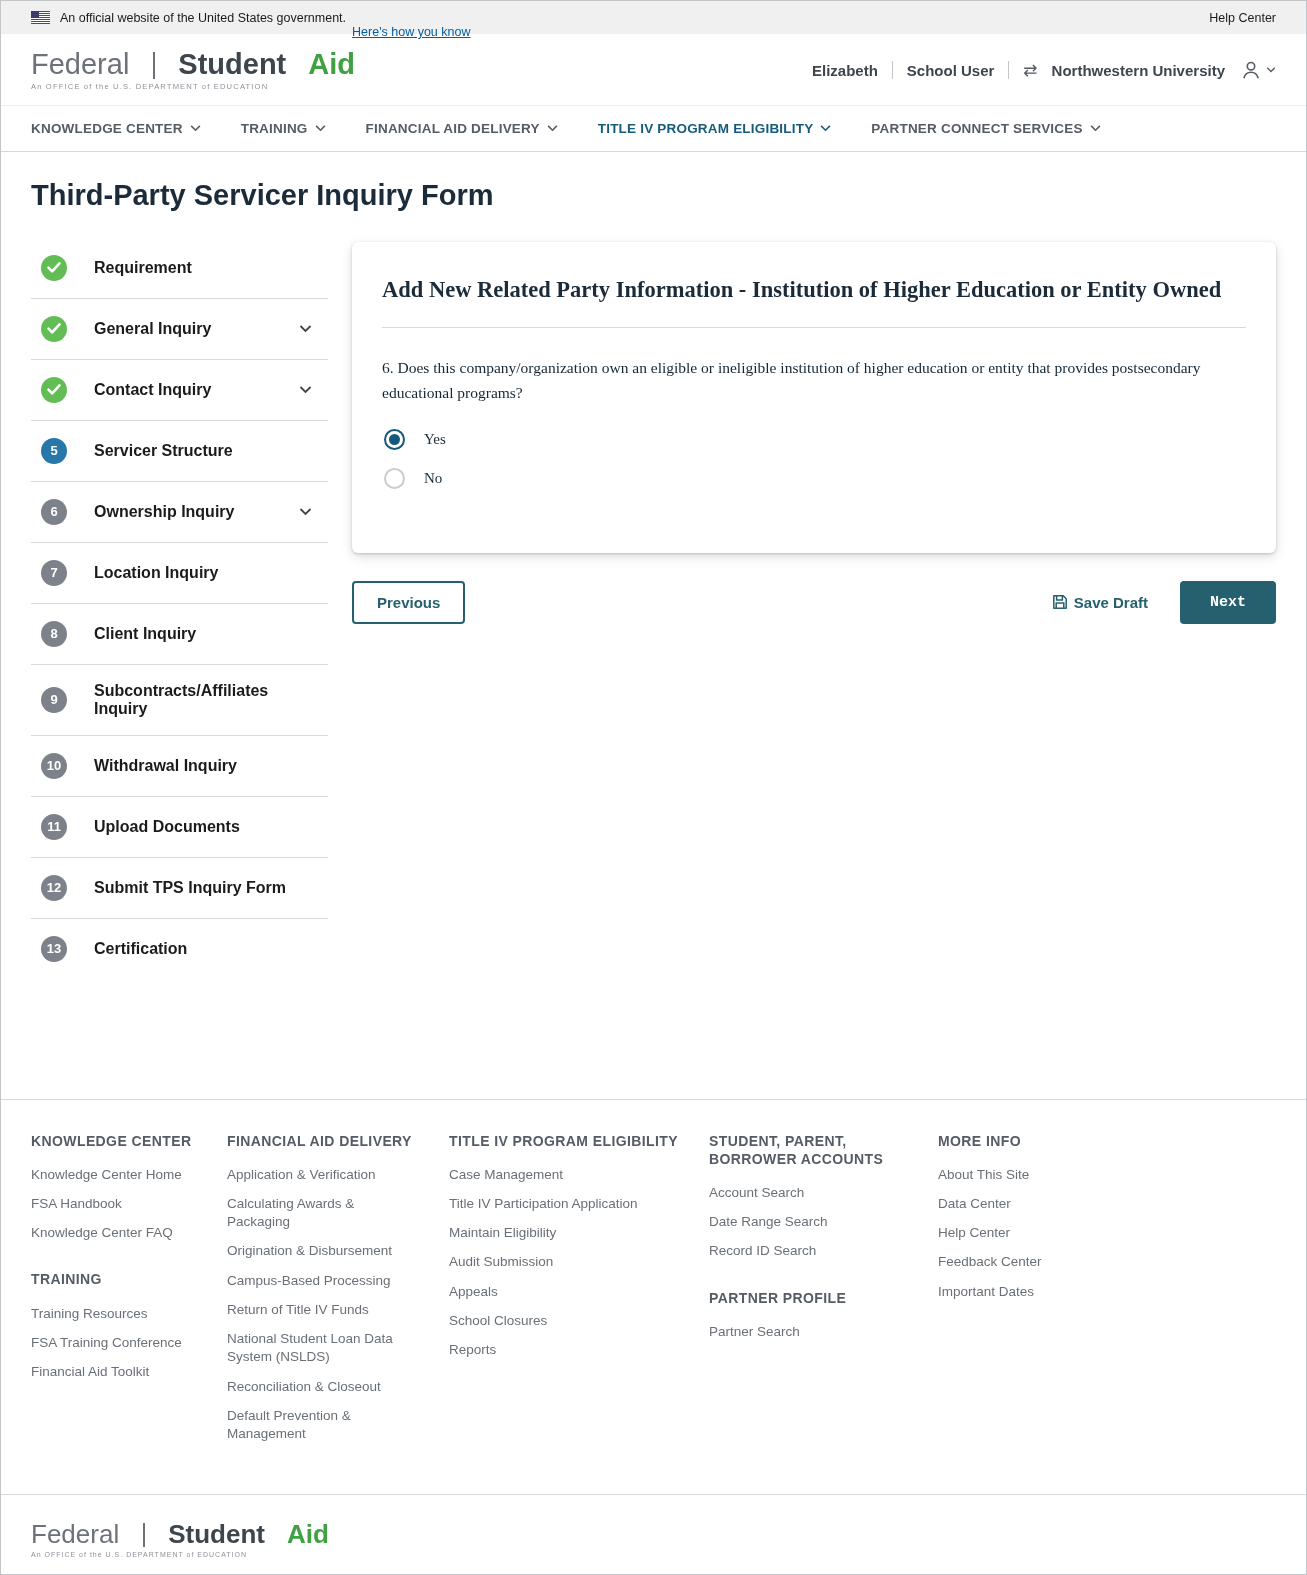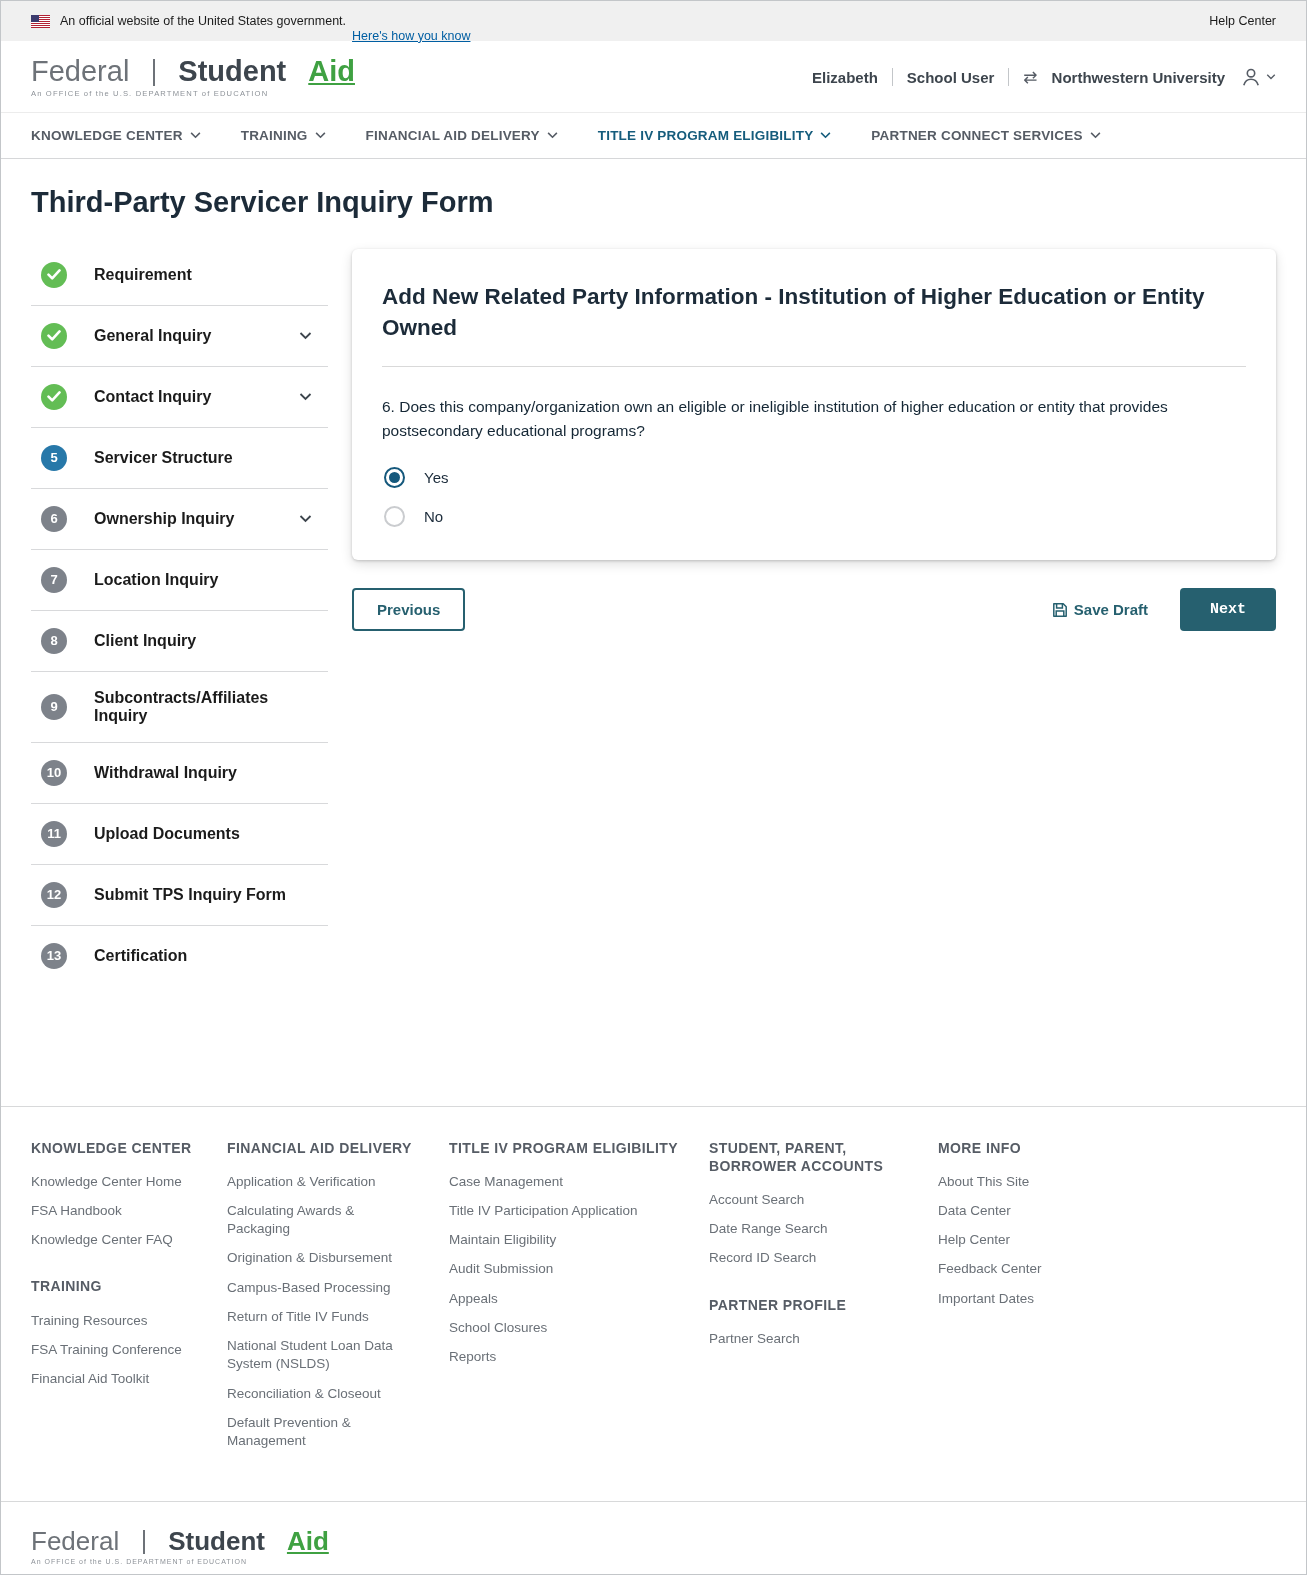--- a/index.html
+++ b/index.html
@@ -3,38 +3,38 @@
 <meta charset="utf-8">
 <style>
   * { box-sizing: border-box; margin: 0; padding: 0; }
   body { font-family: "Liberation Sans", sans-serif; background: #e8e8e8; }
   .page {
     width: 1307px; height: 1575px; margin: 0 auto; background: #fff;
     border: 1px solid #c3c6c9; overflow: hidden; display: flex; flex-direction: column;
   }
   
   .gov-banner {
-    height: 40px; background: #f0f0f0; display: flex; align-items: center;
+    height: 33px; background: #f0f0f0; display: flex; align-items: center;
     padding: 0 30px; font-size: 12.5px; color: #1b1b1b; flex: none;
   }
   .gov-banner .flag { margin-right: 10px; display: inline-flex; }
   .gov-banner .gov-link { color: #005ea2; text-decoration: underline; margin-left: 6px; cursor: pointer; margin-top: 29px; }
   .gov-banner .spacer { flex: 1; }
   .gov-banner .help { color: #1b1b1b; text-decoration: none; cursor: pointer; }
   
   .site-header {
     display: flex; align-items: center; justify-content: space-between;
     padding: 16px 30px 14px; flex: none;
   }
   .fsa-logo { line-height: 1; }
   .fsa-logo .row { display: flex; align-items: baseline; gap: 18px; }
   .fsa-logo .w1 { font-size: 29px; color: #6d7278; font-weight: 400; }
   .fsa-logo .bar { width: 2px; align-self: stretch; background: #6d7278; margin: 2px 5px 0 6px; }
   .fsa-logo .w2 { font-size: 29px; color: #3d454d; font-weight: 700; }
-  .fsa-logo .w3 { font-size: 29px; color: #3fa142; font-weight: 700; margin-left: 4px; text-decoration: underline; }
+  .fsa-logo .w3 { font-size: 29px; color: #3fa142; font-weight: 700; margin-left: 4px; }
   .fsa-logo .tagline {
     font-size: 7.6px; letter-spacing: 1.15px; color: #8d9298; margin-top: 4px;
     font-weight: 400; white-space: nowrap;
   }
   .logo-sm .w1, .logo-sm .w2, .logo-sm .w3 { font-size: 26px; }
   .logo-sm .tagline { font-size: 7px; letter-spacing: 1px; }
   .user-area { display: flex; align-items: center; gap: 14px; color: #3d454d; font-size: 15px; font-weight: 700; }
   .user-area .vsep { width: 1px; height: 18px; background: #c3c6c9; }
   .user-area .swap { font-size: 17px; color: #565c65; font-weight: 400; }
   .user-area .person { display: inline-flex; align-items: center; gap: 3px; cursor: pointer; }
@@ -64,22 +64,23 @@
     color: #fff; font-size: 13px; font-weight: 700;
   }
   .badge.done { background: #63bd55; }
   .badge.active { background: #2778a9; }
   .badge.todo { background: #7d828a; }
   .step .lbl { font-size: 16px; font-weight: 700; color: #1b1b1b; flex: 1; }
   .step .chev { color: #3d454d; margin-right: 14px; }
   
   .main-col { flex: 1; }
   .card {
-    background: #fff; border-radius: 6px; padding: 32px 30px 24px;
+    background: #fff; border-radius: 6px; padding: 32px 30px 55px;
     box-shadow: 0 1px 3px rgba(0,0,0,.18), 0 4px 12px rgba(0,0,0,.13);
+    font-family: Liberation Serif, serif;
   }
   .card h2 { font-size: 22.5px; font-weight: 700; color: #1c2b39; line-height: 1.4; margin-bottom: 22px; }
   .card .divider { border-top: 1px solid #d9d9d9; margin-bottom: 28px; }
   .question { font-size: 15.5px; color: #152735; line-height: 1.6; max-width: 850px; margin-bottom: 14px; }
   .radio-row { display: flex; align-items: center; gap: 19px; padding: 9px 0 9px 2px; cursor: pointer; }
   .radio { width: 21px; height: 21px; border-radius: 50%; position: relative; flex: none; background: #fff; }
   .radio.sel { border: 2px solid #15587c; }
   .radio.sel::after {
     content: ""; position: absolute; inset: 3px; border-radius: 50%; background: #15587c;
   }

